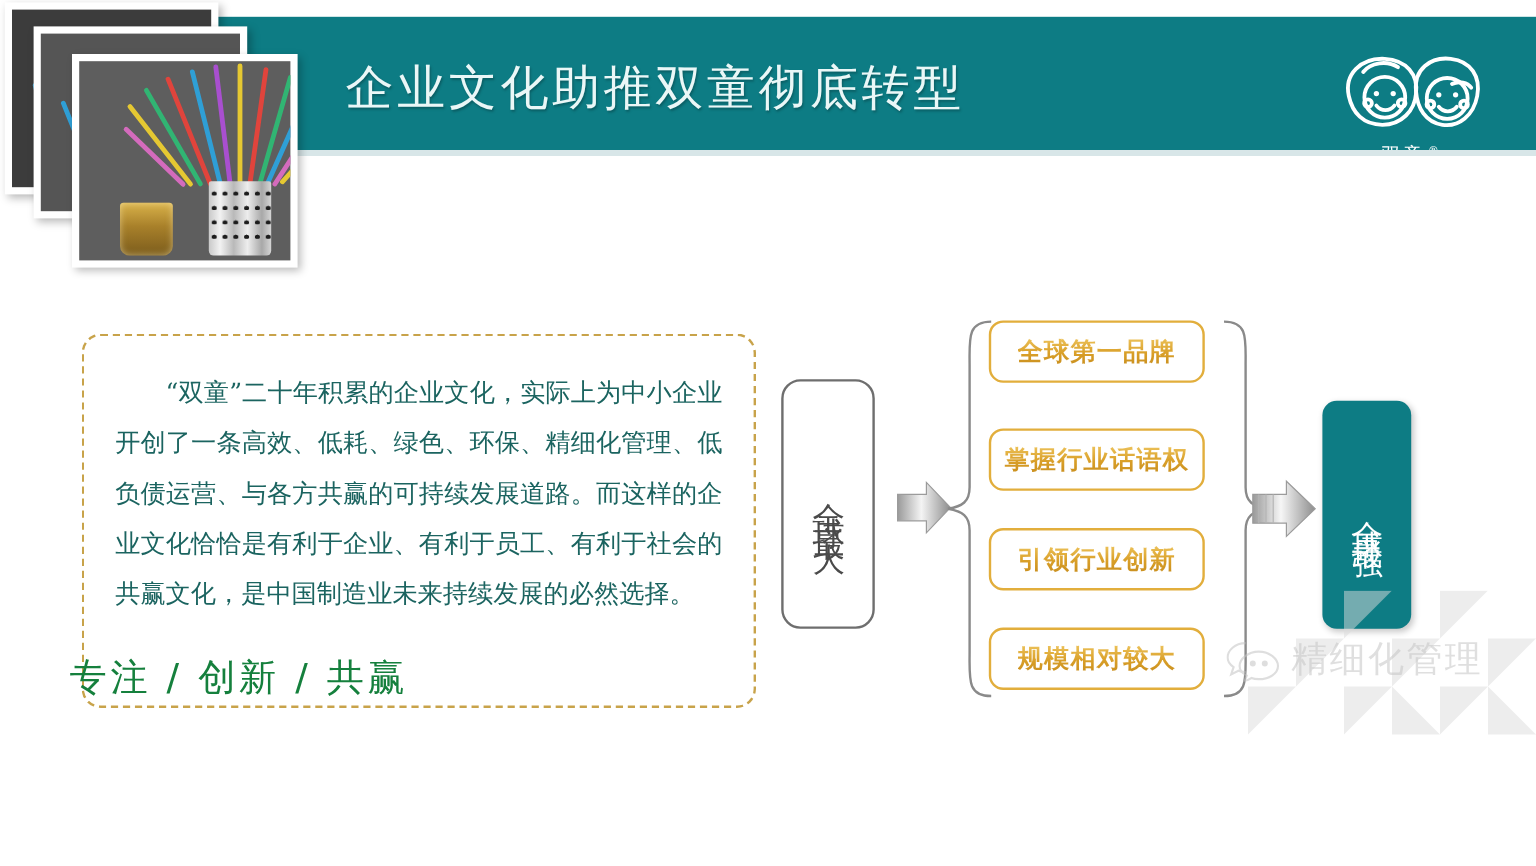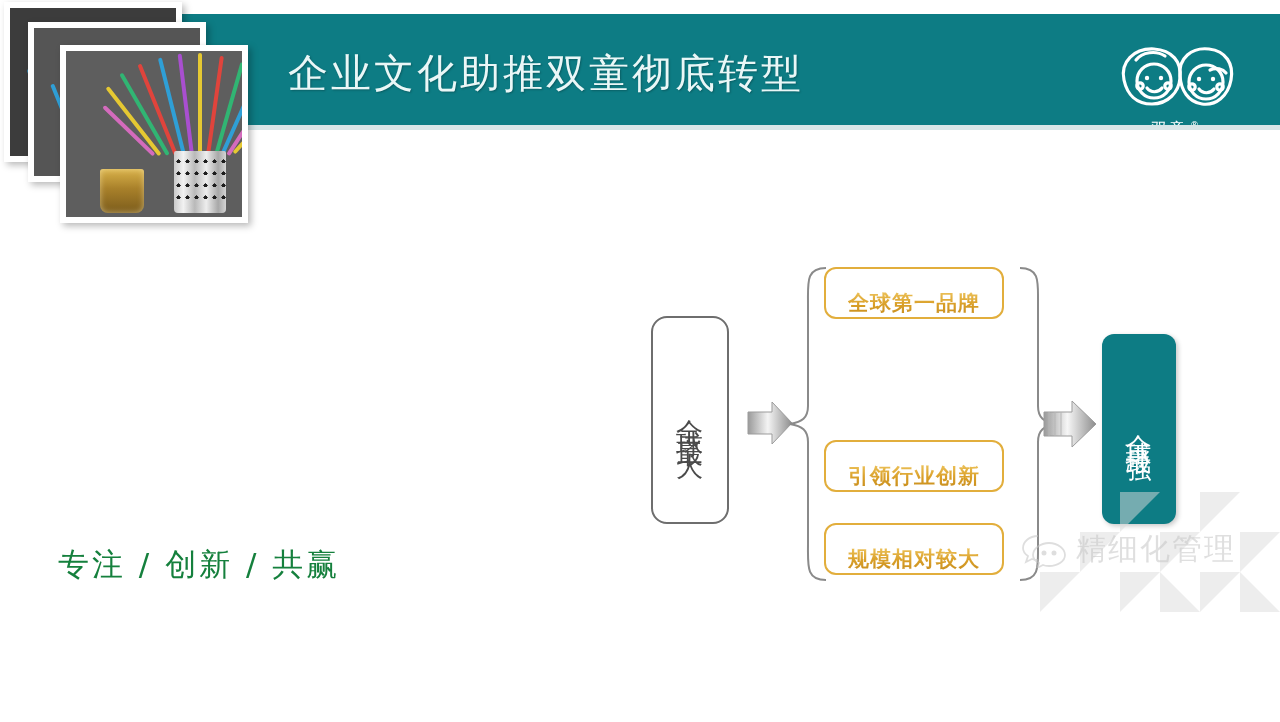--- a/index.html
+++ b/index.html
@@ -157,21 +157,21 @@
   }
   .node-teal .vtext { color: #ffffff; letter-spacing: 8px; font-size: 26px; }
 
   .gold-box {
     position: absolute;
     left: 824px;
     width: 180px; height: 52px;
     border: 2px solid #e2ae3c;
     border-radius: 12px;
     background: #ffffff;
-    display: flex; align-items: flex-end; justify-content: center;
+    display: flex; align-items: center; justify-content: center;
   }
   .gold-box span {
     font-size: 21px;
     font-weight: bold;
     letter-spacing: 1px;
     font-family: "DejaVu Sans", "Liberation Sans", sans-serif;
     background: linear-gradient(180deg,#f0c964 0%,#d99f28 55%,#c58b1c 100%);
     -webkit-background-clip: text;
     background-clip: text;
     color: transparent;
@@ -292,20 +292,23 @@
         <div class="hole-row" style="top:8px;"></div>
         <div class="hole-row" style="top:20px;"></div>
         <div class="hole-row" style="top:32px;"></div>
         <div class="hole-row" style="top:44px;"></div>
       </div>
 
       <div class="glass" style="left:34px;top:118px;width:44px;height:44px;"></div>
     </div>
   </div>
 
+  <div class="text-card">
+    <p>“双童”二十年积累的企业文化，实际上为中小企业开创了一条高效、低耗、绿色、环保、精细化管理、低负债运营、与各方共赢的可持续发展道路。而这样的企业文化恰恰是有利于企业、有利于员工、有利于社会的共赢文化，是中国制造业未来持续发展的必然选择。</p>
+  </div>
 
   <div class="node-outline">
     <span class="vtext">全球最大</span>
   </div>
 
   <svg style="position:absolute;left:746px;top:398px;" width="56" height="50">
     <defs>
       <linearGradient id="agrad1" x1="0" y1="0" x2="1" y2="0">
         <stop offset="0%" stop-color="#9a9a9a"></stop>
         <stop offset="45%" stop-color="#f4f4f4"></stop>
@@ -314,20 +317,23 @@
     </defs>
     <path d="M2 14 L26 14 L26 4 L46 25 L26 46 L26 36 L2 36 Z" fill="url(#agrad1)" stroke="#9b9b9b" stroke-width="1"></path>
   </svg>
 
   <svg class="brace" style="left:786px;top:264px;" width="46" height="320">
     <path d="M40 4 C20 4 22 18 22 40 L22 142 C22 154 16 158 4 160 C16 162 22 166 22 178 L22 280 C22 302 20 316 40 316" fill="none" stroke="#8a8a8a" stroke-width="2"></path>
   </svg>
 
   <div class="gold-box gb1">
     <span>全球第一品牌</span>
+  </div>
+  <div class="gold-box gb2">
+    <span>掌握行业话语权</span>
   </div>
   <div class="gold-box gb3">
     <span>引领行业创新</span>
   </div>
   <div class="gold-box gb4">
     <span>规模相对较大</span>
   </div>
 
   <svg class="brace" style="left:1014px;top:264px;" width="46" height="320">
     <path d="M6 4 C26 4 24 18 24 40 L24 142 C24 154 30 158 42 160 C30 162 24 166 24 178 L24 280 C24 302 26 316 6 316" fill="none" stroke="#8a8a8a" stroke-width="2"></path>

